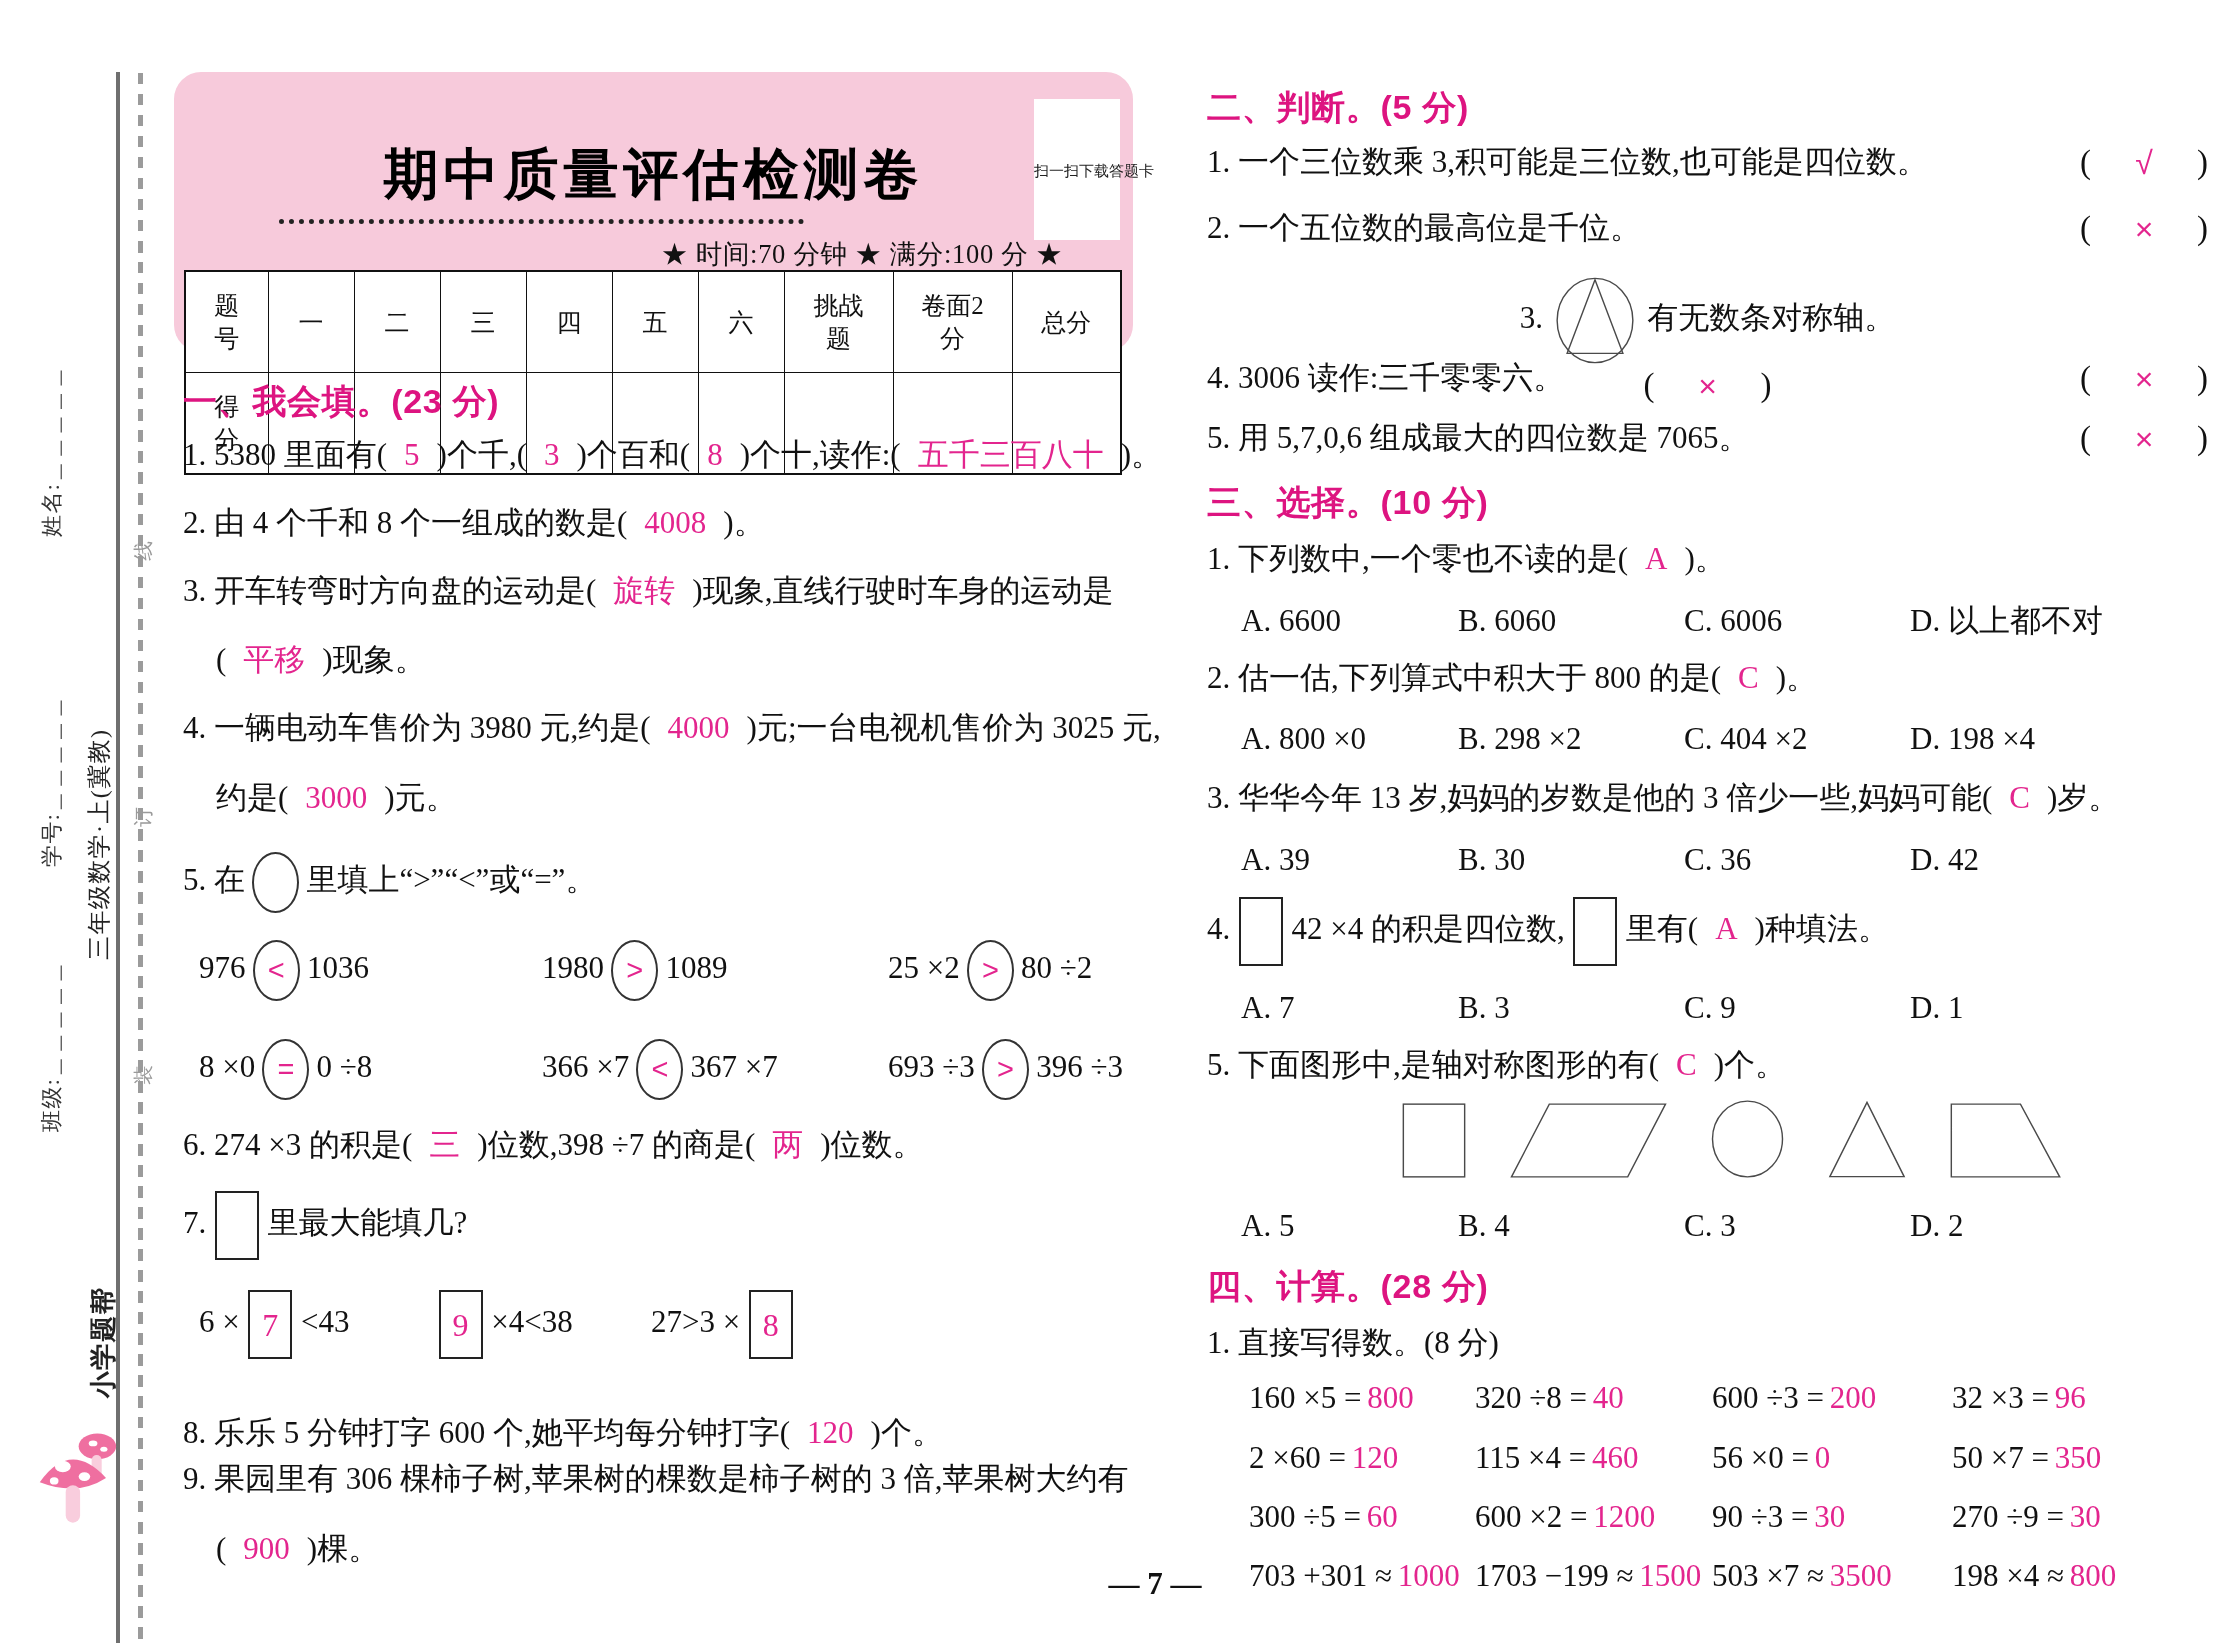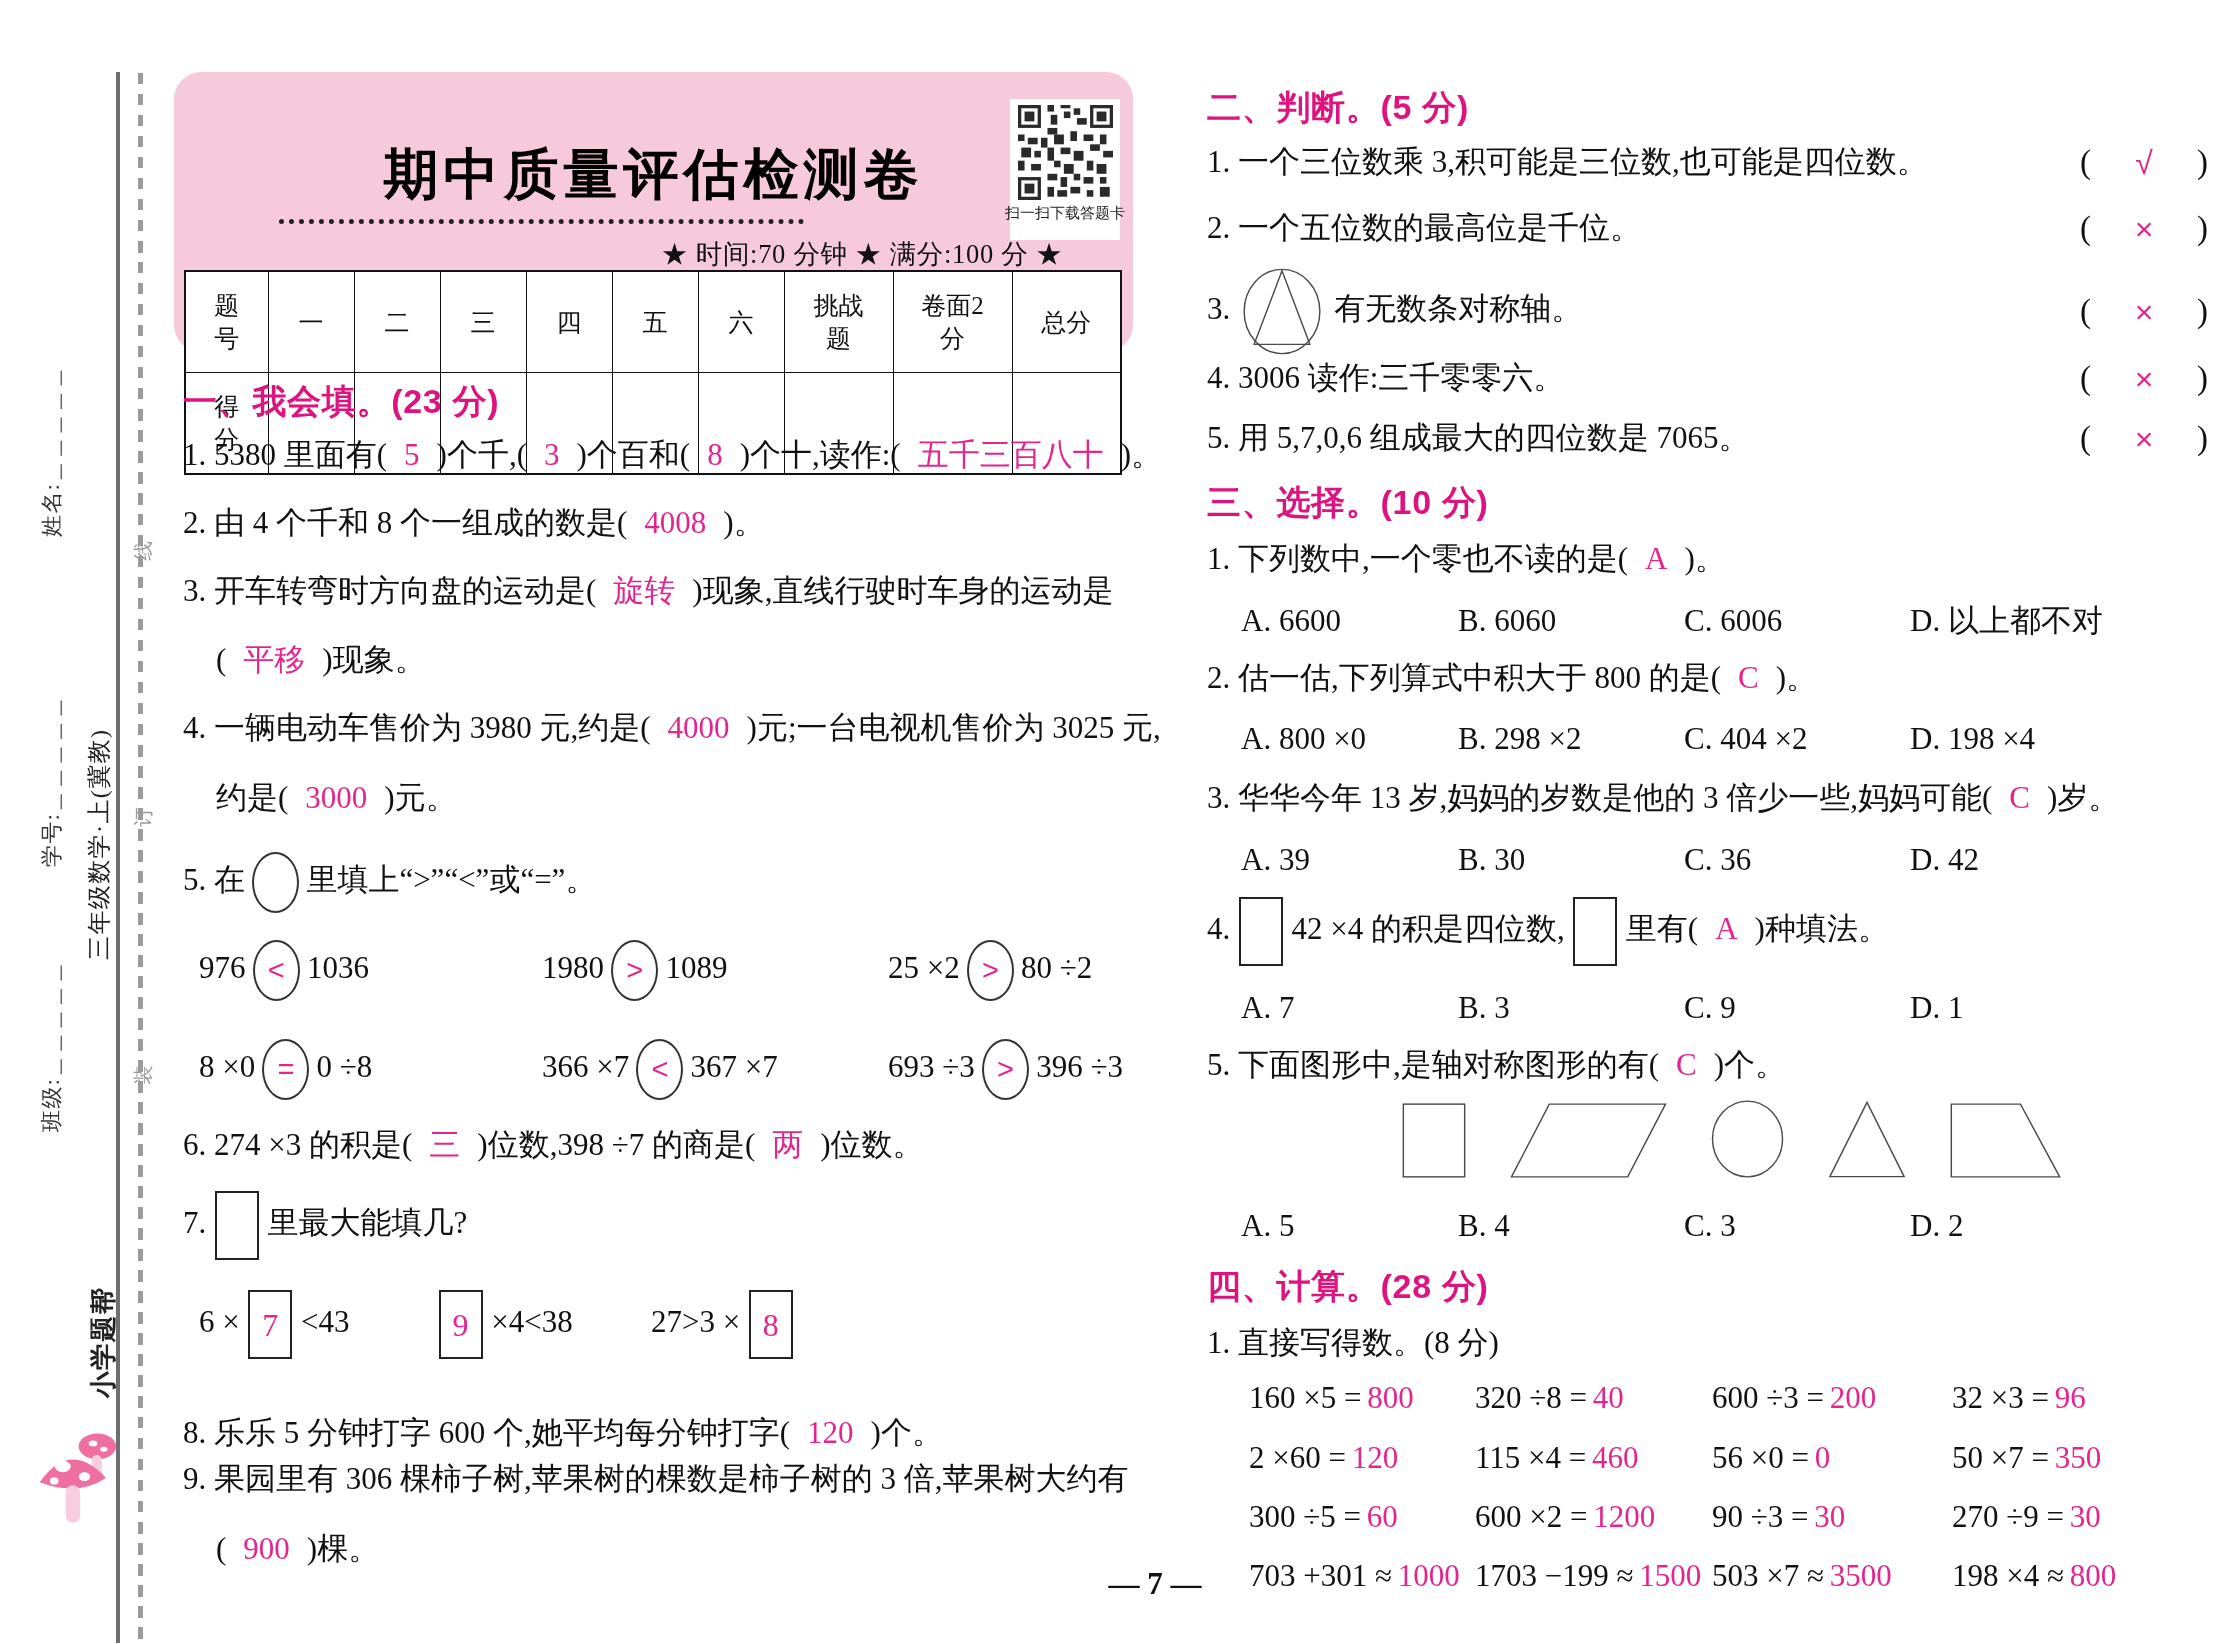--- a/index.html
+++ b/index.html
@@ -16,22 +16,22 @@
   .bindchar{position:absolute;left:130px;white-space:nowrap;transform:rotate(-90deg);
         transform-origin:left top;font-size:20px;color:#9a9a9a;}
   
   .header-box{position:absolute;left:174px;top:72px;width:959px;height:280px;
         background:#f7cadb;border-radius:27px;}
   .paper-title{position:absolute;left:0;right:0;top:66px;text-align:center;font-size:55px;
         font-weight:bold;letter-spacing:5px;color:#000000;}
   .title-dotted{position:absolute;left:105px;top:141px;width:525px;height:5.7px;
         border-bottom:5.7px dotted #222;}
   .meta-line{position:absolute;right:70px;top:164px;font-size:26.5px;color:#111;letter-spacing:0.7px;}
-  .qr-wrap{position:absolute;right:13px;top:27px;width:110px;height:141px;background:#fff;
-        display:flex;flex-direction:column;align-items:center;}
+  .qr-wrap{position:absolute;right:13px;top:27px;width:86px;height:141px;background:#fff;
+        display:flex;flex-direction:row;align-items:center;}
   .qr-wrap svg{width:95px;height:95px;margin-top:5.7px;}
   .qr-caption{font-size:15px;color:#222;margin-top:4.3px;white-space:nowrap;}
   table.score{position:absolute;left:10px;top:198px;border-collapse:collapse;background:#fff;}
   table.score td{border:1.4px solid #111;font-size:25px;text-align:center;height:37px;padding:17px;}
   table.score tr:first-child td{border-top-width:2.2px;}
   table.score tr:last-child td{border-bottom-width:2.2px;}
   table.score td:first-child{border-left-width:2.2px;}
   table.score td:last-child{border-right-width:2.2px;}
   
   .col{position:absolute;}
@@ -234,21 +234,21 @@
       </span>
     </div>
     <div class="line jrow" style="top:136px;">
       <span class="jtext">2. 一个五位数的最高位是千位。</span>
       <span class="jans">
         <span>(</span>
         <span class="jmark">×</span>
         <span>)</span>
       </span>
     </div>
-    <div class="line jrow" style="top:195px;">
+    <div class="line jrow" style="top:204px;flex-direction:column;">
       <span class="jtext">
         <span>3.</span>
         <svg class="jshape" width="80" height="89" viewBox="0 0 112 124">
           <ellipse class="shape-stroke" cx="56" cy="62" rx="53" ry="59"></ellipse>
           <polygon class="shape-stroke" points="56,5 17,108 95,108"></polygon>
         </svg>
         <span>有无数条对称轴。</span>
       </span>
       <span class="jans">
         <span>(</span>

